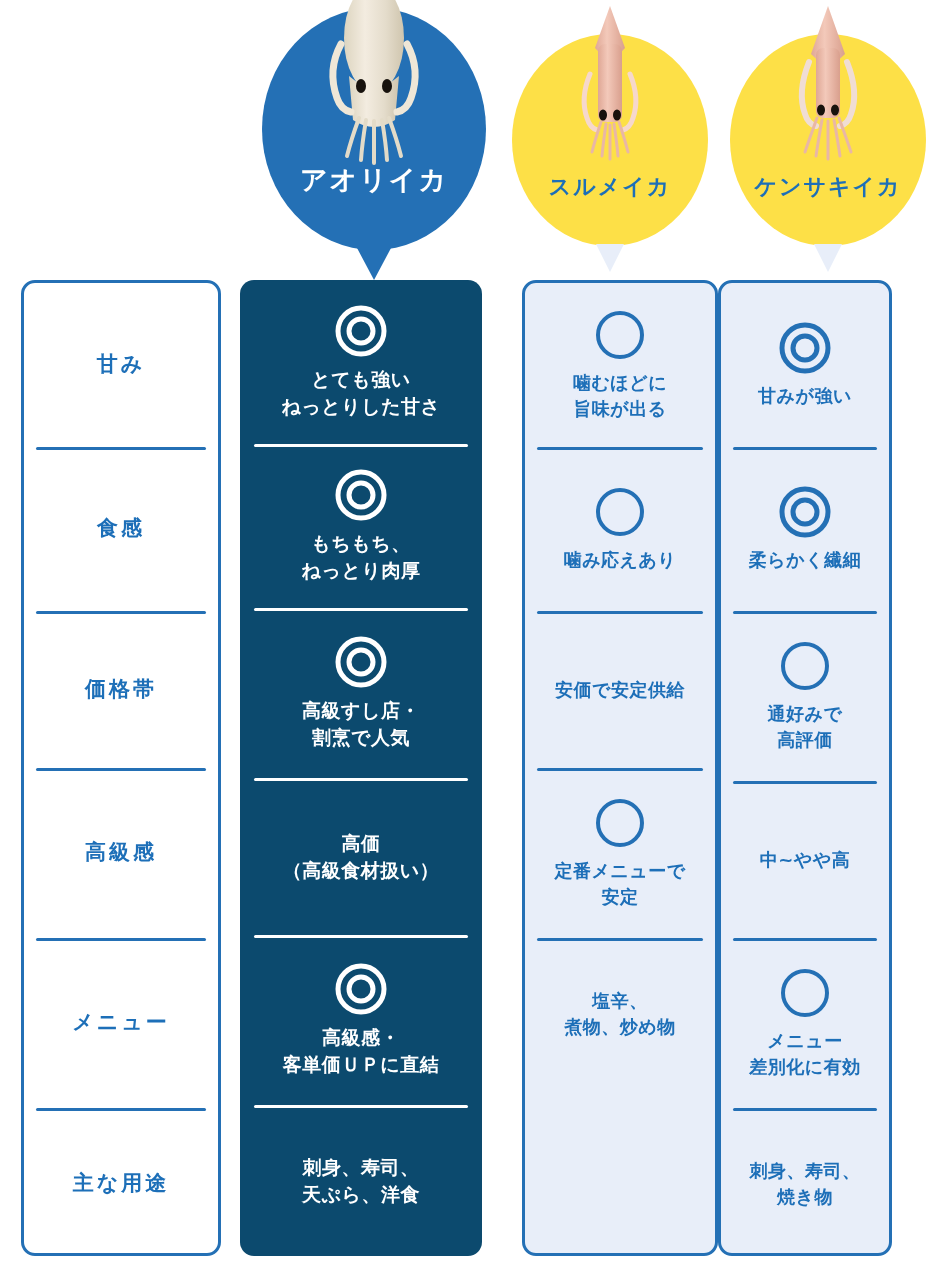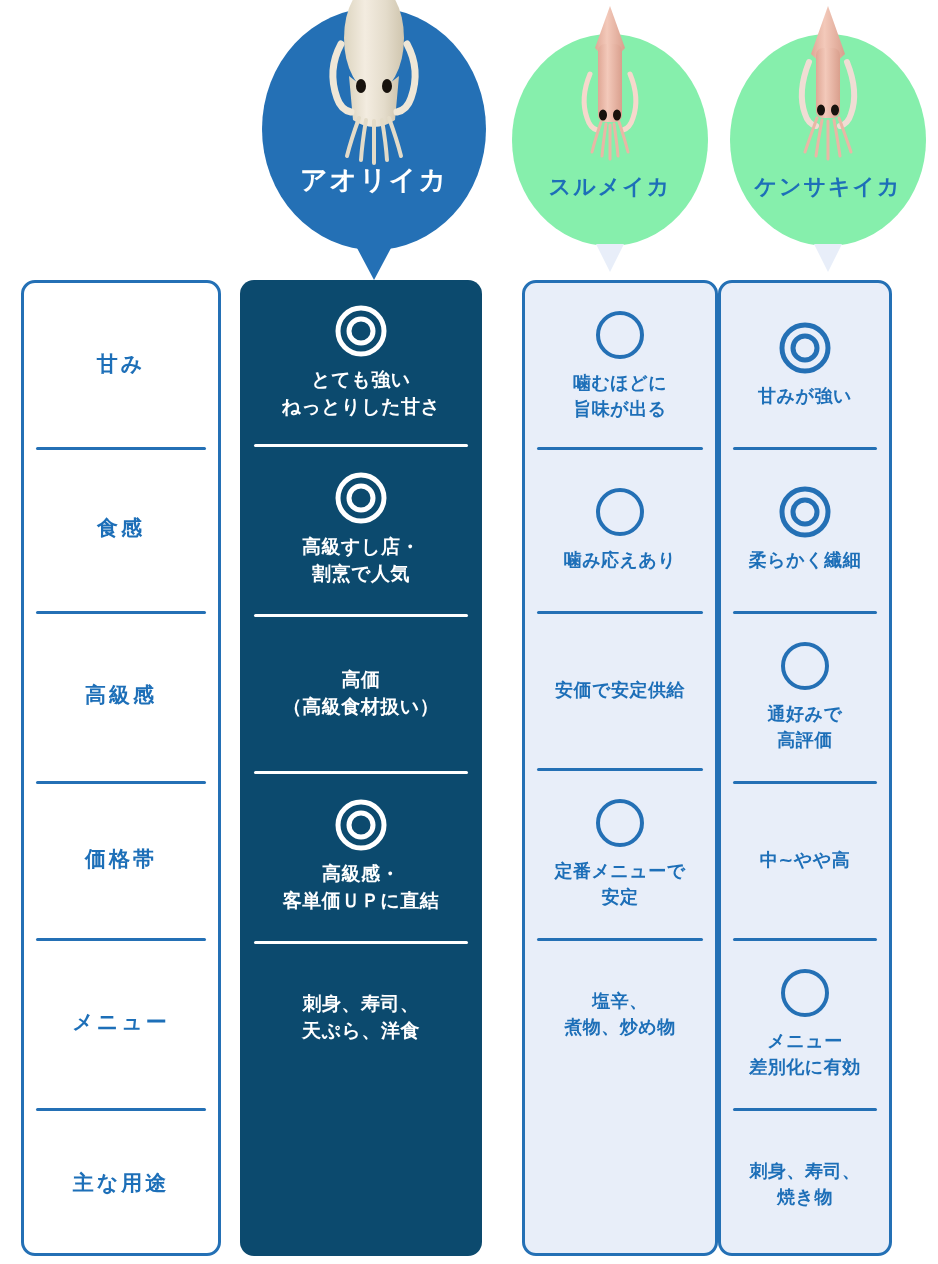--- a/index.html
+++ b/index.html
@@ -40,21 +40,21 @@
 
   .bubble.primary {
     left: 250px;
     width: 224px;
     height: 242px;
     background: #2470b5;
   }
   .bubble.muted {
     width: 196px;
     height: 212px;
-    background: #86efac;
+    background: #fde047;
     top: 34px;
   }
   .bubble.muted.b2 { left: 500px; }
   .bubble.muted.b3 { left: 718px; }
 
   
   .tail {
     position: absolute;
     left: 50%;
     transform: translateX(-50%);
@@ -276,42 +276,50 @@
 
   <div class="table">
 
     <div class="col labels">
       <div class="cell r0">
           <span class="cell-text">甘み</span>
         </div>
       <div class="cell r1">
           <span class="cell-text">食感</span>
         </div>
+      <div class="cell r3">
+          <span class="cell-text">価格帯</span>
+        </div>
       <div class="cell r2">
           <span class="cell-text">高級感</span>
         </div>
-      <div class="cell r3">
-          <span class="cell-text">価格帯</span>
-        </div>
       <div class="cell r4">
           <span class="cell-text">メニュー</span>
         </div>
       <div class="cell r5">
           <span class="cell-text">主な用途</span>
         </div>
     </div>
 
     <div class="col highlight">
       <div class="cell r0">
           <span class="rating"><svg width="54" height="54" viewBox="0 0 54 54">
               <circle cx="27" cy="27" r="23" fill="none" stroke="#ffffff" stroke-width="5"></circle>
               <circle cx="27" cy="27" r="12" fill="none" stroke="#ffffff" stroke-width="5"></circle>
             </svg></span>
           <span class="cell-text">とても強い
 ねっとりした甘さ</span>
+        </div>
+      <div class="cell r1">
+          <span class="rating"><svg width="54" height="54" viewBox="0 0 54 54">
+              <circle cx="27" cy="27" r="23" fill="none" stroke="#ffffff" stroke-width="5"></circle>
+              <circle cx="27" cy="27" r="12" fill="none" stroke="#ffffff" stroke-width="5"></circle>
+            </svg></span>
+          <span class="cell-text">もちもち、
+ねっとり肉厚</span>
         </div>
       <div class="cell r2">
           <span class="rating"><svg width="54" height="54" viewBox="0 0 54 54">
               <circle cx="27" cy="27" r="23" fill="none" stroke="#ffffff" stroke-width="5"></circle>
               <circle cx="27" cy="27" r="12" fill="none" stroke="#ffffff" stroke-width="5"></circle>
             </svg></span>
           <span class="cell-text">高級すし店・
 割烹で人気</span>
         </div>
       <div class="cell r3">

